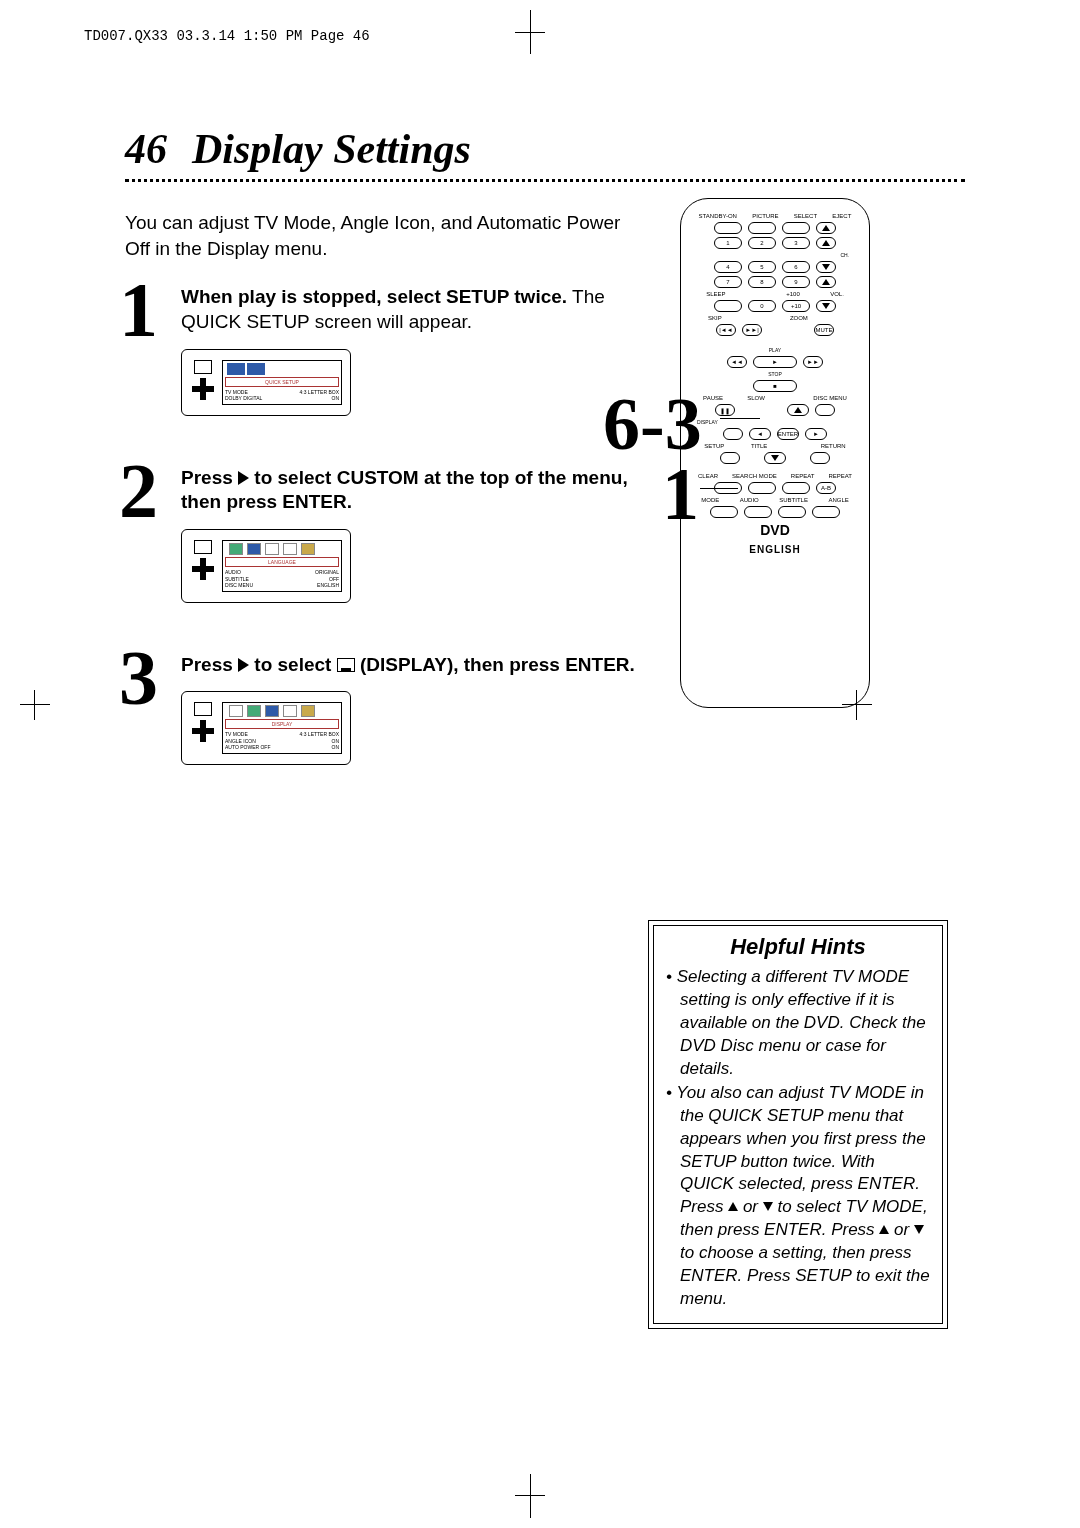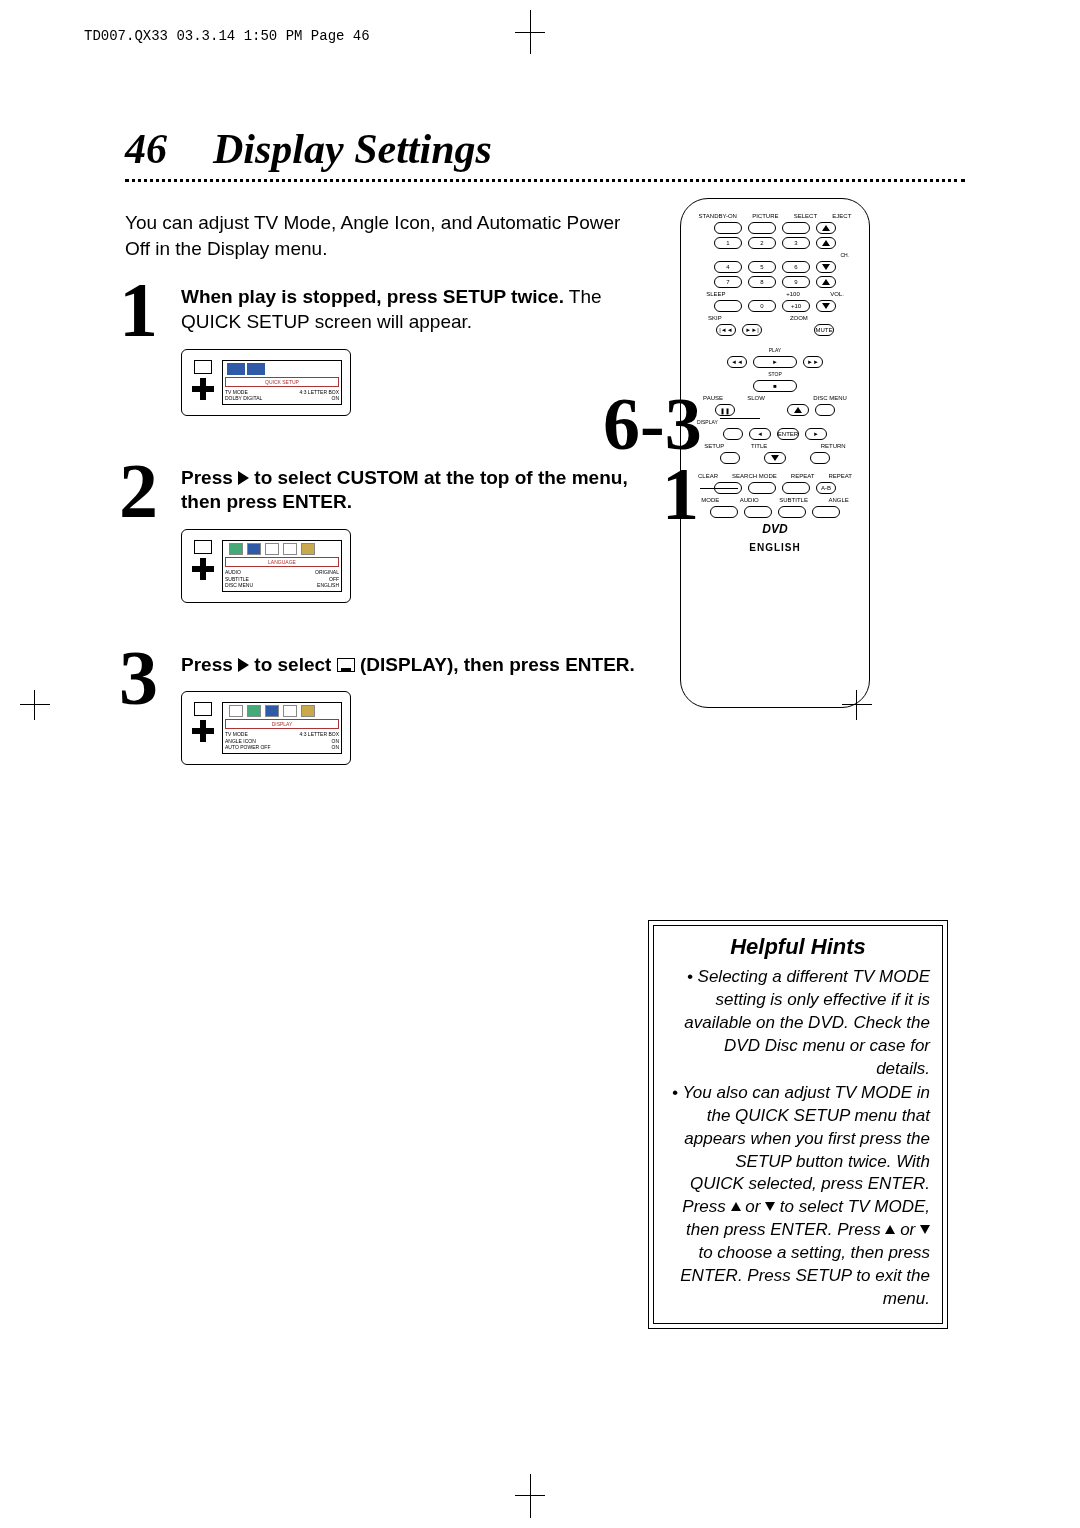--- a/index.html
+++ b/index.html
@@ -31,23 +31,23 @@
   .crop-bot-h { position:absolute; left:515px; bottom:32px; width:30px; height:1px; background:#000; }
   .crop-left { position:absolute; left:20px; top:690px; width:30px; height:30px; }
   .crop-left::before { content:""; position:absolute; left:14px; top:0; width:1px; height:30px; background:#000; }
   .crop-left::after  { content:""; position:absolute; left:0; top:14px; width:30px; height:1px; background:#000; }
   .crop-right { position:absolute; right:20px; top:690px; width:30px; height:30px; }
   .crop-right::before { content:""; position:absolute; left:14px; top:0; width:1px; height:30px; background:#000; }
   .crop-right::after  { content:""; position:absolute; left:0; top:14px; width:30px; height:1px; background:#000; }
 
   .content { position:absolute; left:125px; top:125px; width:820px; }
 
-  .title-row { display:flex; align-items:baseline; gap:2px; }
+  .title-row { display:flex; align-items:baseline; gap:25px; }
   .page-number { font-size: 42px; font-style: italic; font-weight: bold; font-family: Georgia, serif; }
-  .page-title { font-size: 42px; font-style: italic; font-weight: bold; font-family: Georgia, serif; margin-left: 44px; }
+  .page-title { font-size: 42px; font-style: italic; font-weight: bold; font-family: Georgia, serif; }
 
   .dotted-rule { margin-top:6px; border-bottom: 3px dotted #000; width: 840px; }
 
   .intro { margin-top: 28px; font-size: 19px; line-height: 1.35; width: 520px; }
 
   .step { position:relative; margin-top:24px; width:540px; }
   .step-num {
     position:absolute; left:-6px; top:-20px;
     font-size: 78px; font-weight: bold; color:#000;
     font-family: Georgia, "Times New Roman", serif;
@@ -114,36 +114,36 @@
     position:relative;
   }
   .remote .row { display:flex; justify-content:center; gap:6px; margin:3px 0; align-items:center;}
   .remote .lbls { display:flex; justify-content:space-around; font-size:6px; }
   .rbtn { width:28px; height:12px; border:1px solid #000; border-radius:6px; display:flex; align-items:center; justify-content:center; font-size:6px;}
   .rbtn.short { width:20px; }
   .rbtn.half { width:22px; }
   .tri-up { width:0;height:0;border-left:4px solid transparent;border-right:4px solid transparent;border-bottom:6px solid #000; }
   .tri-dn { width:0;height:0;border-left:4px solid transparent;border-right:4px solid transparent;border-top:6px solid #000; }
   .logo { font-size:10px; font-weight:bold; letter-spacing:1px; margin-top:6px; }
-  .dvd { font-size:12px; font-style:italic; font-weight:bold; margin-top:4px;}
+  .dvd { font-size:14px; font-weight:bold; margin-top:4px;}
   .callout-num {
     font-size: 74px; font-weight:bold; color:#000;
     font-family: Georgia, serif;
     position:absolute;
   }
   .callout-line { position:absolute; height:1px; background:#000; }
 
   .hints {
     position:absolute; left:648px; top:920px; width:300px;
     border:1px solid #000;
   }
   .hints-inner { border:1px solid #000; margin:4px; padding:8px 12px 12px 12px; }
   .hints-title { font-size:22px; font-style:italic; font-weight:bold; text-align:center; margin-bottom:6px; font-family: Liberation Sans, sans-serif;}
   .hints ul { list-style:none; padding-left:0; }
-  .hints li { font-size:17px; font-style:italic; line-height:1.35; margin-top:1px; padding-left:14px; text-indent:-14px;text-align:right;}
+  .hints li { font-size:17px; font-style:italic; line-height:1.35; margin-top:1px; padding-left:14px; text-indent:-14px;}
   .arrow-up { display:inline-block; width:0;height:0;border-left:5px solid transparent;border-right:5px solid transparent;border-bottom:9px solid #000; vertical-align:1px;}
   .arrow-dn { display:inline-block; width:0;height:0;border-left:5px solid transparent;border-right:5px solid transparent;border-top:9px solid #000; vertical-align:1px;}
 </style>
 </head>
 <body>
 
 <div class="page">
 
   <div class="crop-top-v"></div>
     <div class="crop-top-h"></div>
@@ -160,21 +160,21 @@
       <span class="page-title">Display Settings</span>
     </div>
     <div class="dotted-rule"></div>
 
     <p class="intro">You can adjust TV Mode, Angle Icon, and Automatic Power Off in the Display menu.</p>
 
     <div class="step">
       <div class="step-num">1</div>
       <div class="step-body">
         <p class="step-text">
-          <b>When play is stopped, press SETUP twice.</b><span> The QUICK SETUP screen will appear.</span>
+          <b>When play is stopped, select SETUP twice.</b><span> The QUICK SETUP screen will appear.</span>
         </p>
       </div>
       <div class="screen-box">
         <div class="screen-left">
           <div class="mon"></div>
           <div class="dpad"></div>
           <div class="ch"></div>
         </div>
         <div class="screen-right">
           <div class="tv-frame">

